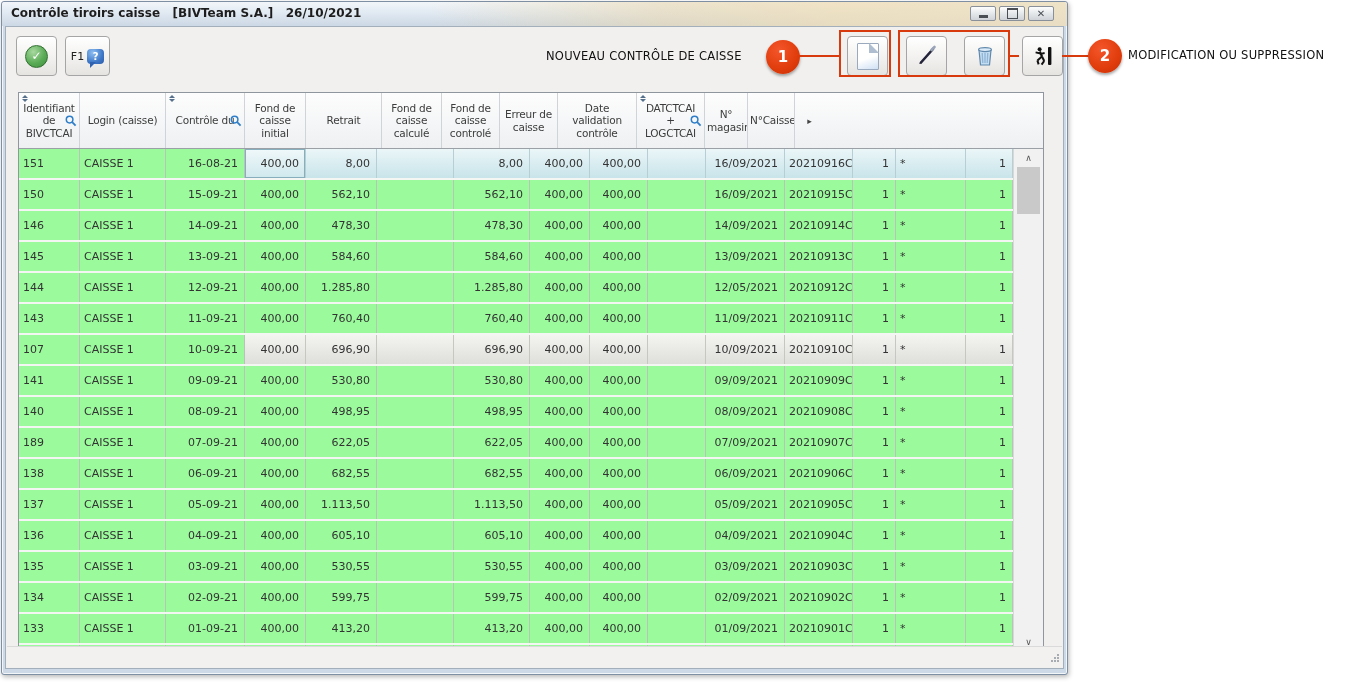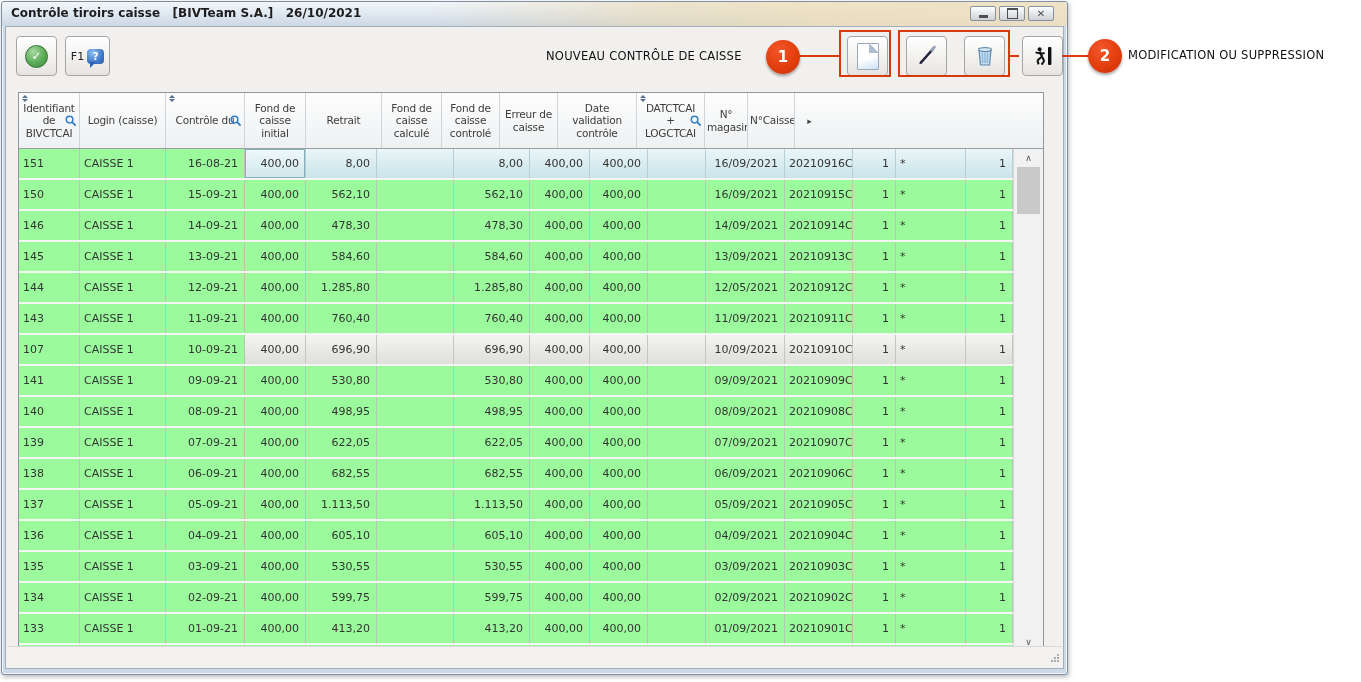--- a/index.html
+++ b/index.html
@@ -393,21 +393,21 @@
             <div class="cell ar" style="width: 60px;">400,00</div>
             <div class="cell ar" style="width: 58px;">400,00</div>
             <div class="cell ar" style="width: 58px;"></div>
             <div class="cell ar" style="width: 79px;">08/09/2021</div>
             <div class="cell al" style="width: 68px;">20210908CAI</div>
             <div class="cell ar" style="width: 43px;">1</div>
             <div class="cell al" style="width: 70px;">*</div>
             <div class="cell ar" style="width: 47px;">1</div>
           </div>
           <div class="trow">
-            <div class="cell al" style="width: 61px;">139</div>
+            <div class="cell al" style="width: 61px;">189</div>
             <div class="cell al" style="width: 86px;">CAISSE 1</div>
             <div class="cell ar" style="width: 79px;">07-09-21</div>
             <div class="cell ar" style="width: 61px;">400,00</div>
             <div class="cell ar" style="width: 71px;">622,05</div>
             <div class="cell ar" style="width: 77px;"></div>
             <div class="cell ar" style="width: 76px;">622,05</div>
             <div class="cell ar" style="width: 60px;">400,00</div>
             <div class="cell ar" style="width: 58px;">400,00</div>
             <div class="cell ar" style="width: 58px;"></div>
             <div class="cell ar" style="width: 79px;">07/09/2021</div>

